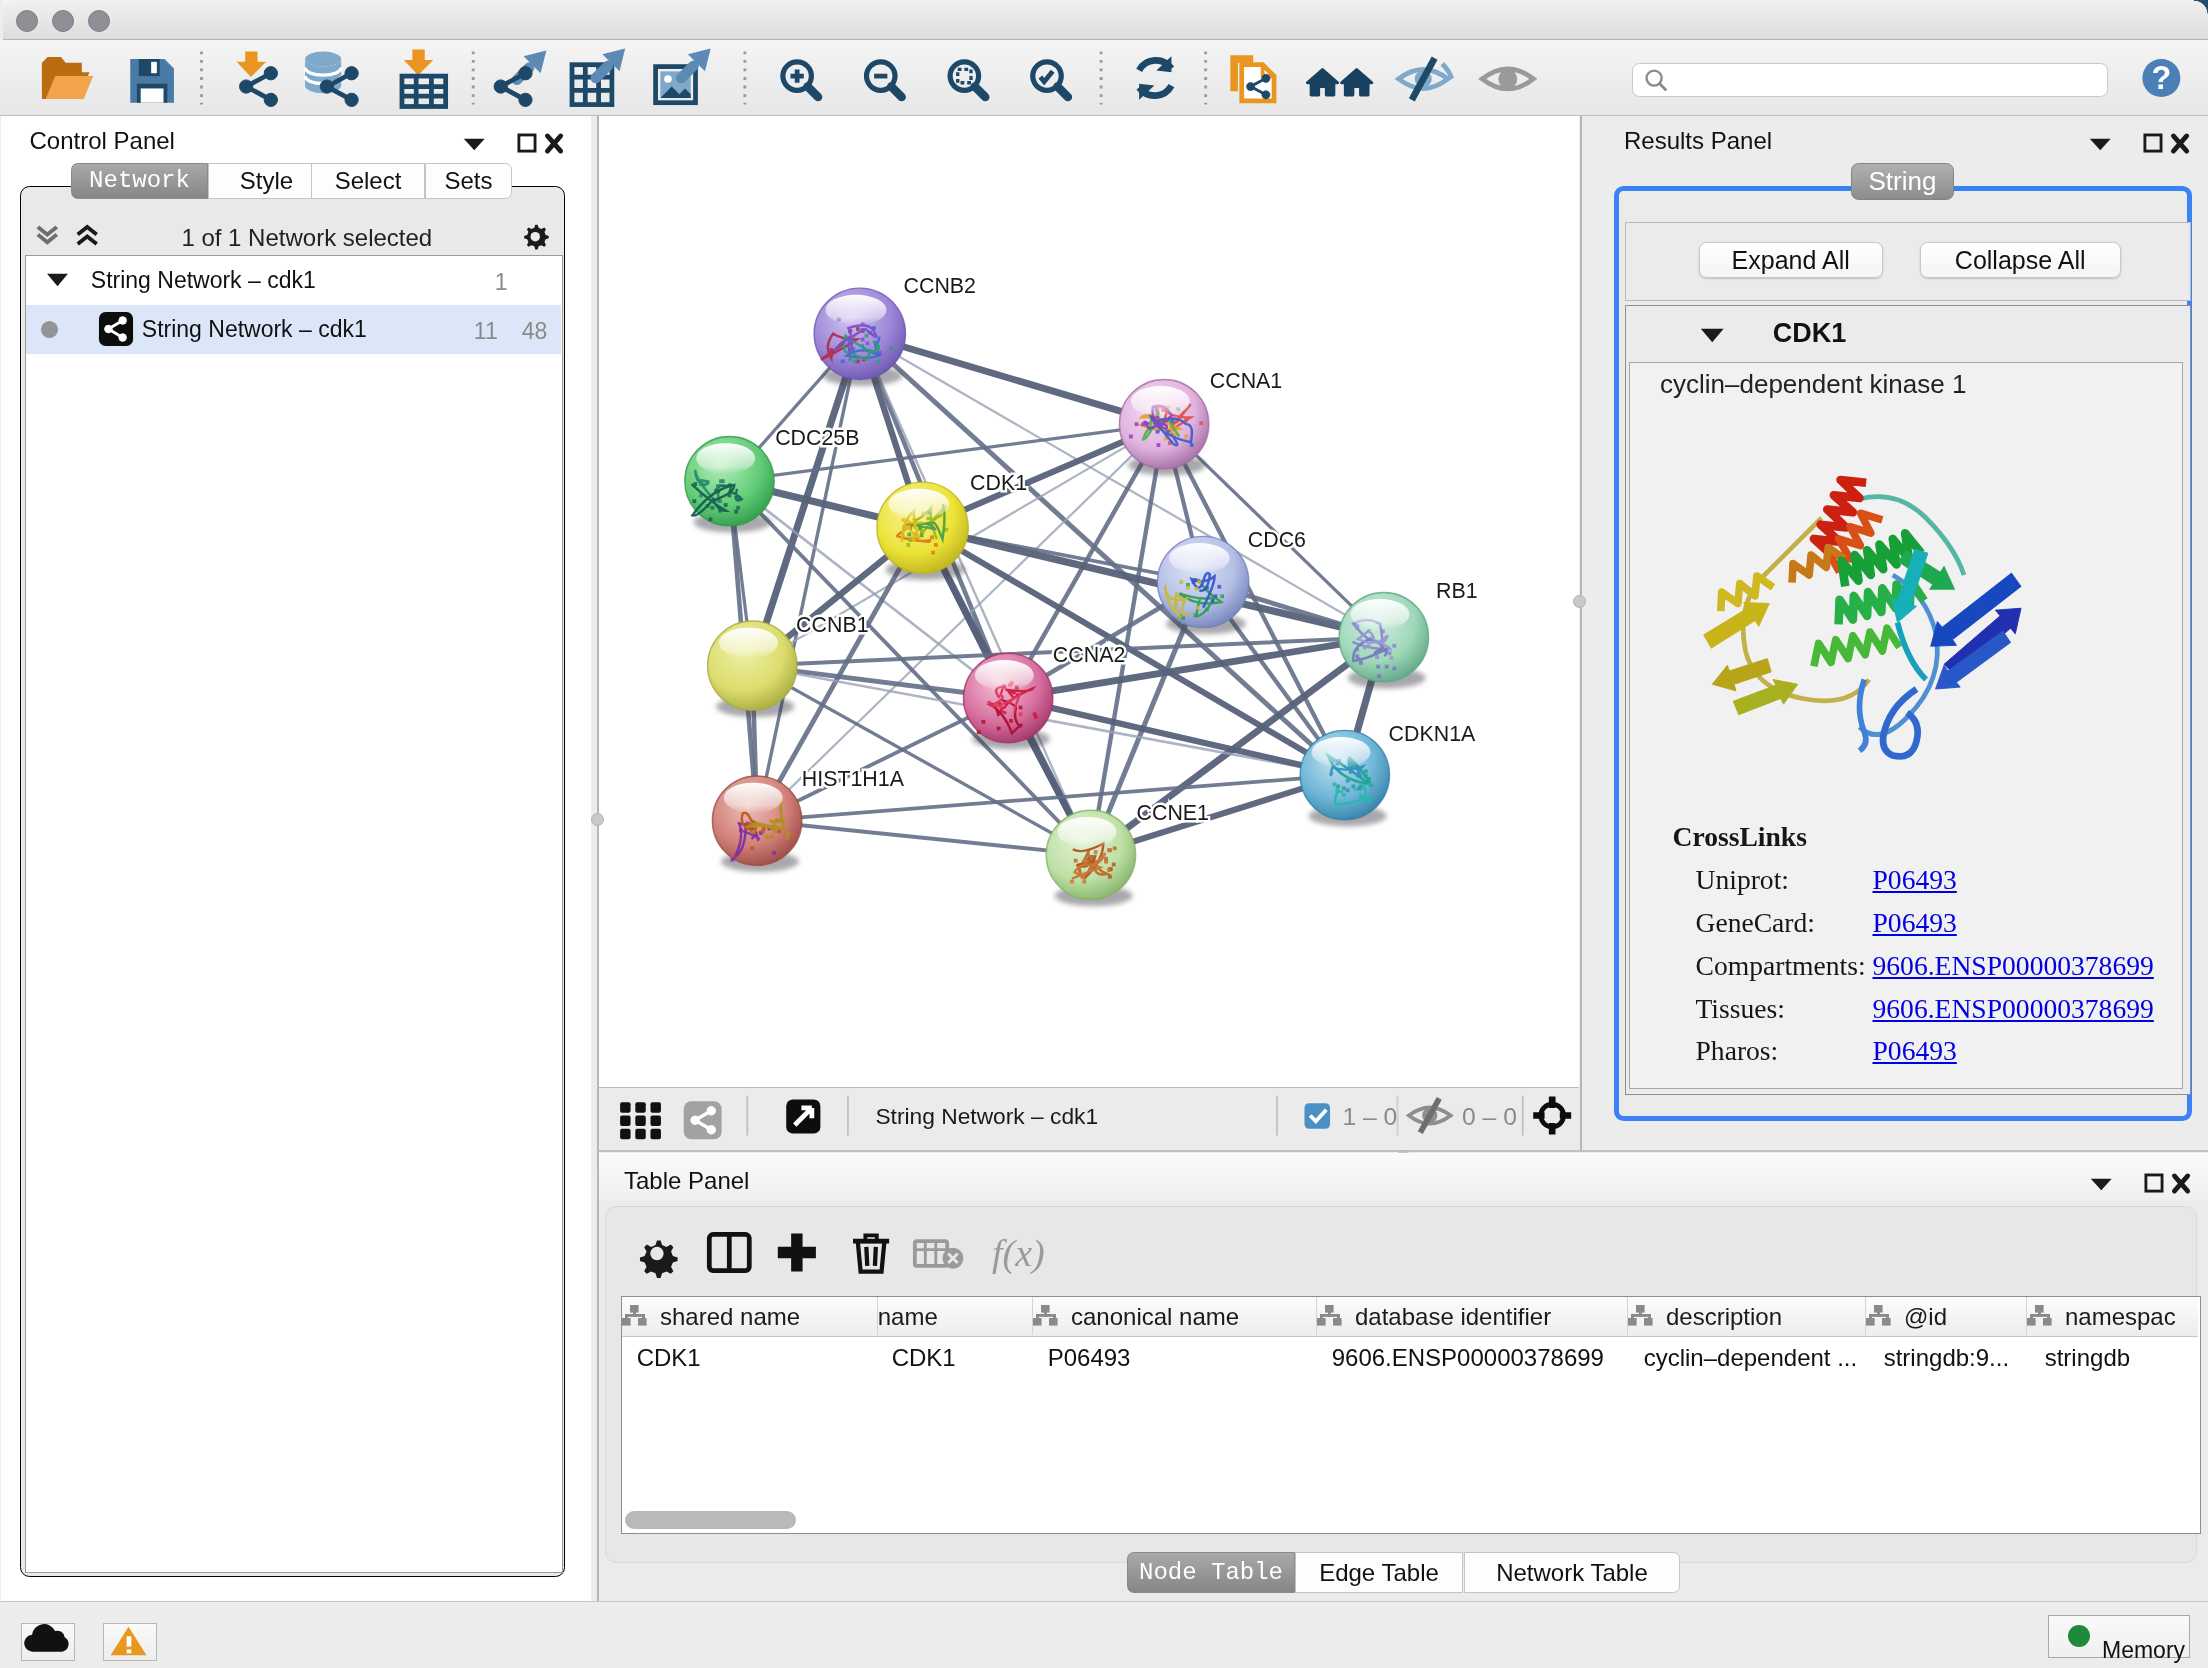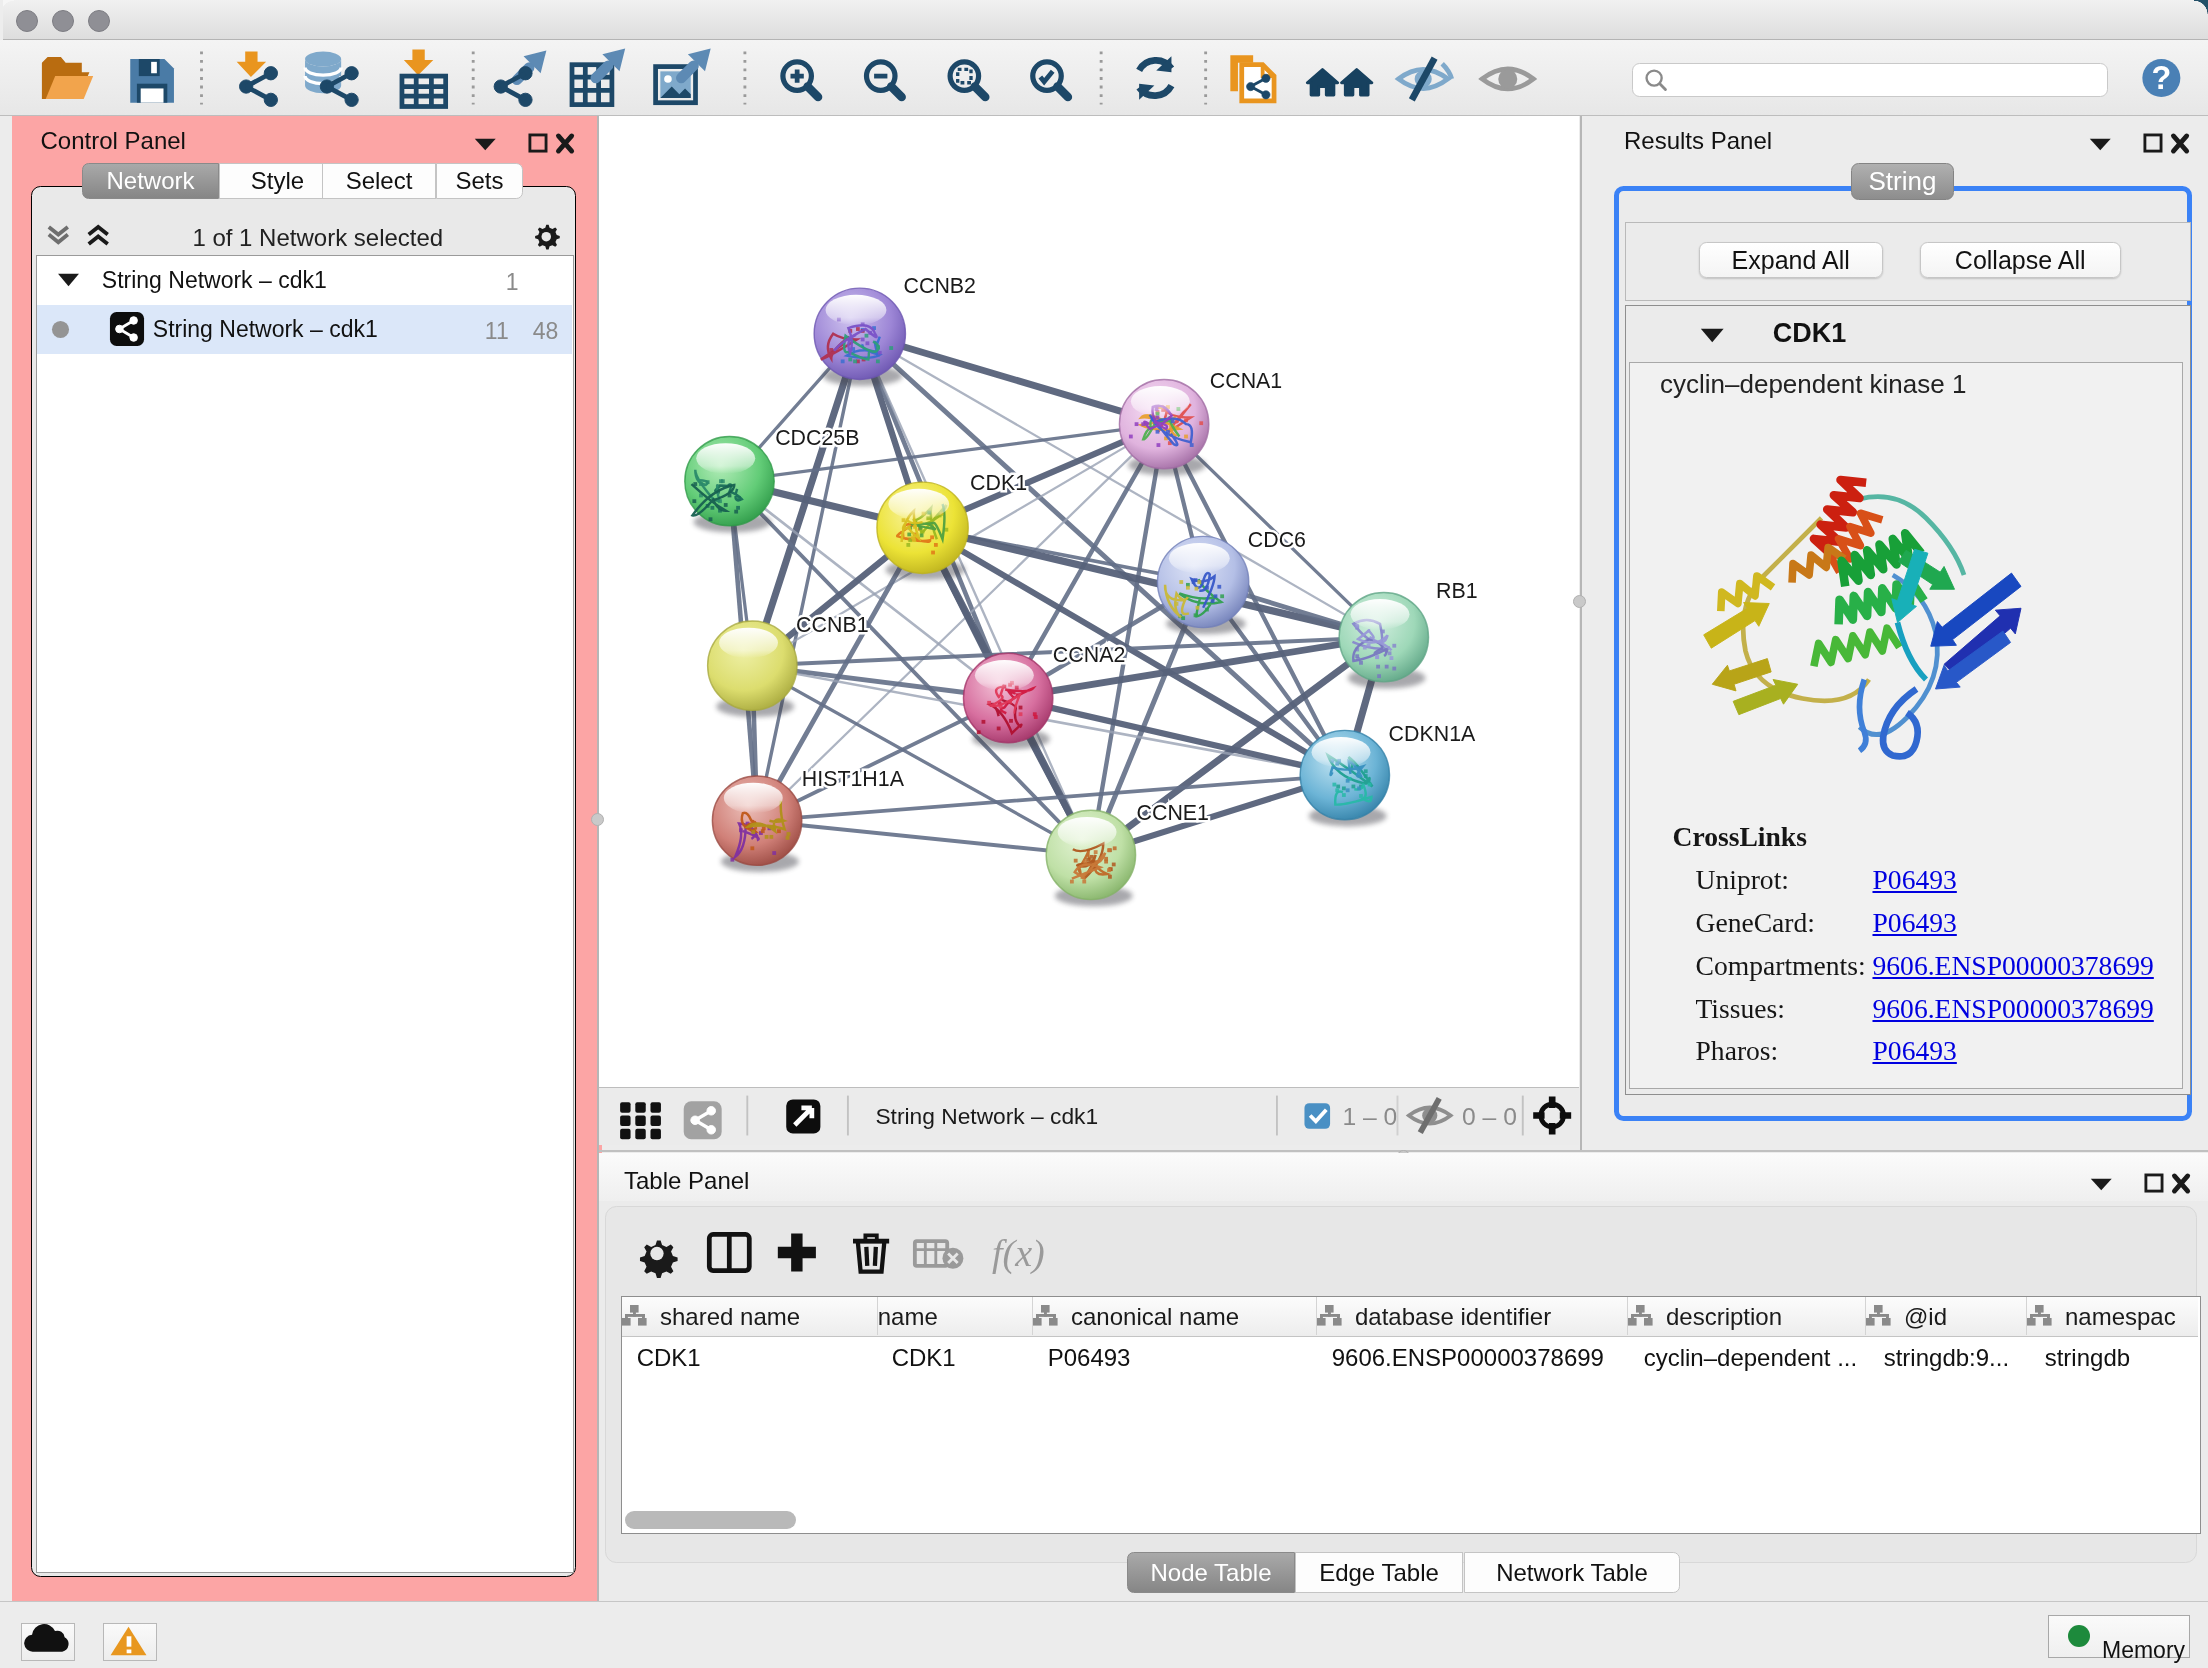--- a/index.html
+++ b/index.html
@@ -19,25 +19,25 @@
   #toolbar { left:0; top:40px; width:2208px; height:76px;
     background:linear-gradient(#f4f4f4,#e7e7e7); border-bottom:1.9px solid #bdbdbd; }
   #searchbox { position:absolute; left:1632px; top:23px; width:476px; height:34px;
     background:#ffffff; border:1.9px solid #c9c9c9; border-radius:7.6px; }
 
   
   .vsplit { position:absolute; width:1.9px; background:#b6b6b6; }
   .paneltitle { font-size:24px; color:#111; }
   .panelicons { position:absolute; }
 
-  #controlpanel { left:12px; top:116px; width:590px; height:1485px; background:#fca5a5; }
+  #controlpanel { left:1px; top:116px; width:590px; height:1485px; background:#ffffff; }
   #cp-tabs { position:absolute; top:47px; left:70px; height:36px; }
   .tab { position:absolute; top:0; height:36px; font-size:24px; text-align:center;
     background:#fdfdfd; border:1px solid #c4c4c4; color:#111; line-height:34px; }
-  .tab.sel { background:linear-gradient(#a9a9a9,#868686); color:#fff; border-color:#8a8a8a; }
+  .tab.sel { background:linear-gradient(#a9a9a9,#868686); color:#fff; border-color:#8a8a8a;font-family:Liberation Mono, monospace; }
   #cp-body { position:absolute; left:19px; top:70px; width:545px; height:1391px;
     background:#e9e9e9; border:1px solid #000000; border-radius:9.5px; }
   #cp-list { position:absolute; left:3.8px; top:68px; width:538px; height:1318px;
     background:#ffffff; border:1.9px solid #9a9a9a; }
   .cprow { position:absolute; left:0; width:535px; height:49px; font-size:23px; color:#111; }
   .graynum { position:absolute; top:13.3px; color:#8a8a8a; font-size:23px; }
 
   #netview { left:599px; top:116px; width:980px; height:1029px; background:#fff; }
   #netbar { position:absolute; left:0; top:971px; width:980px; height:58px;
     background:#ebebeb; border-top:1.9px solid #bdbdbd; }

